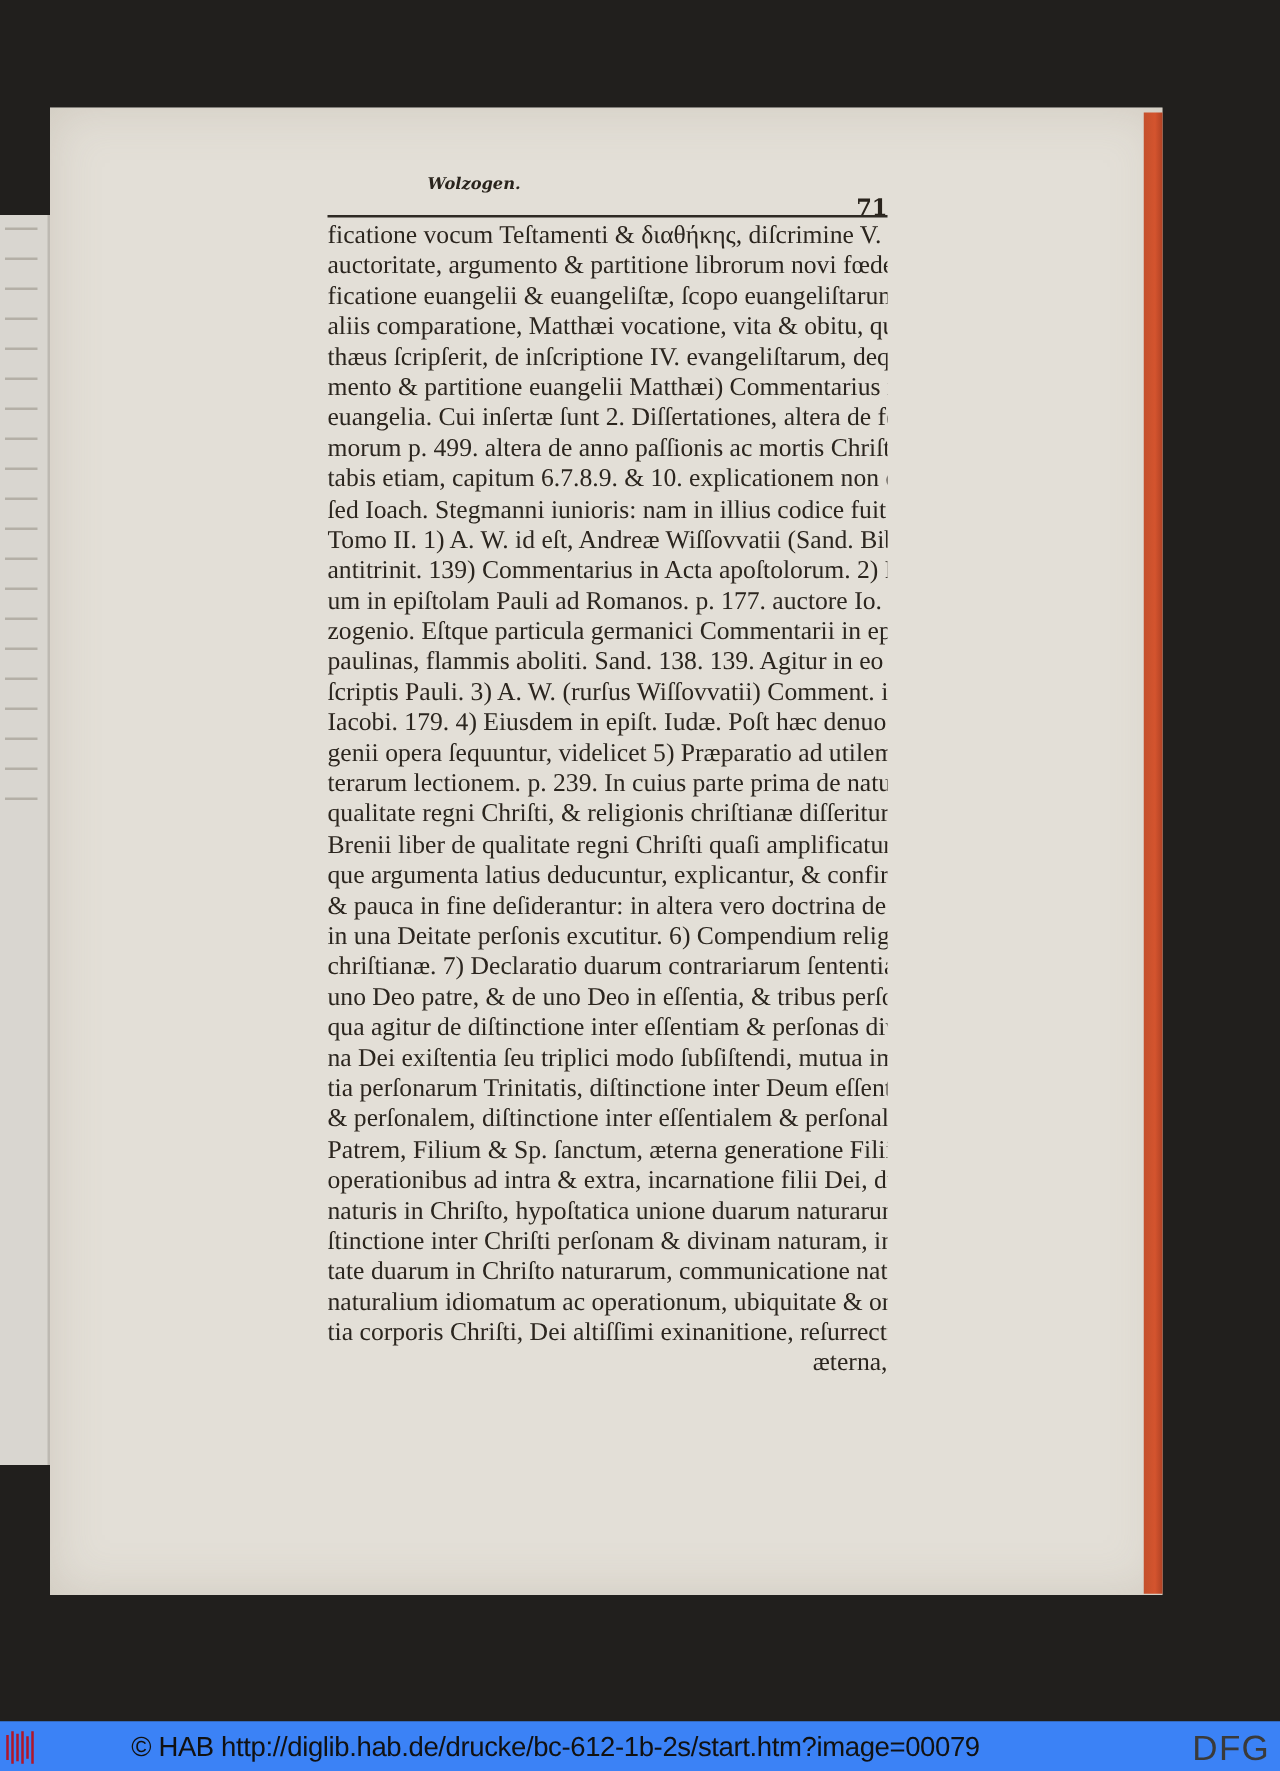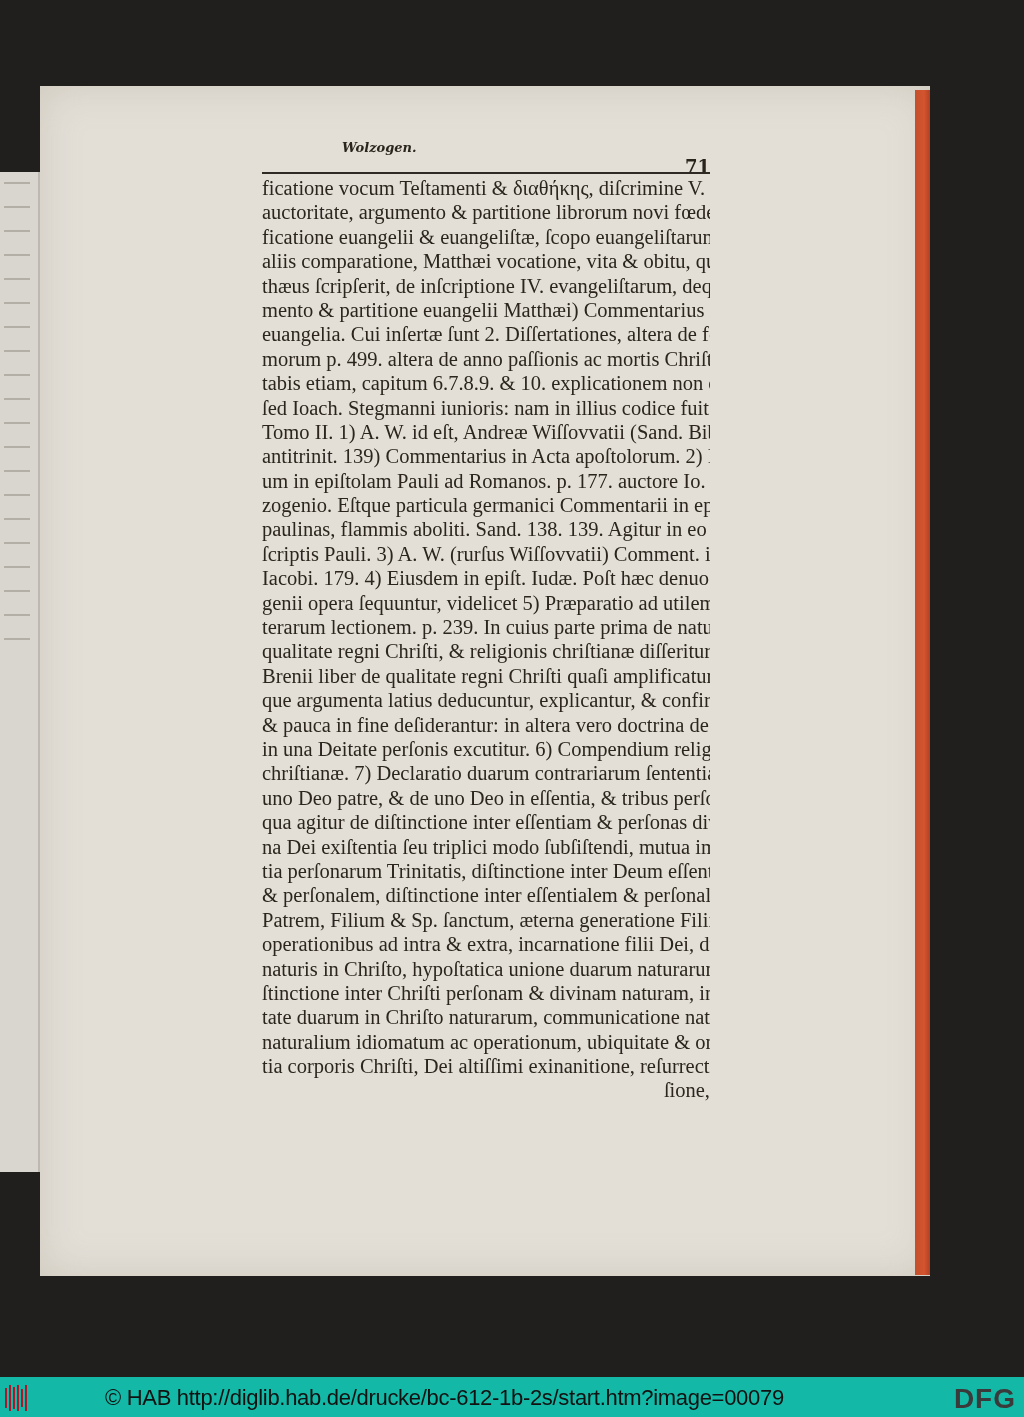--- a/index.html
+++ b/index.html
@@ -38,33 +38,33 @@
     position: absolute; left: 262px; top: 172px; width: 448px; height: 2px; background: #2f2a24;
   }
   .text-block {
     position: absolute; left: 262px; top: 176px; width: 448px;
     font-family: "Liberation Serif", serif; font-size: 20.5px; line-height: 24.4px; color: #2b251e;
   }
   .line { white-space: nowrap; text-align: justify; text-align-last: justify; height: 24.4px; overflow: hidden; }
   .line.last { text-align-last: right; }
   .footer {
     position: absolute; left: 0; top: 1377px; width: 1024px; height: 40px;
-    background: #14b8a6;
+    background: #3b82f6;
     display: flex; align-items: center;
   }
   .hab-logo { position: absolute; left: 5px; top: 8px; width: 22px; height: 26px; display: flex; gap: 2px; }
   .hab-logo span { display: block; width: 2px; background: #b0162a; }
   .footer-text {
     position: absolute; left: 105px; top: 8px;
     font-family: "Liberation Sans", sans-serif; font-size: 22px; color: #111;
     letter-spacing: -0.3px;
   }
   .dfg-logo {
     position: absolute; right: 8px; top: 6px;
-    font-family: "Liberation Sans", sans-serif; font-weight: bold; font-size: 28px; color: #3a3a3a;
+    font-family: "Liberation Sans", sans-serif; font-weight: normal; font-size: 28px; color: #3a3a3a;
     letter-spacing: 1px;
   }
 </style>
 </head>
 <body>
 
 <div class="scan"></div>
 
 <div class="left-page">
   <div class="left-page-lines">
@@ -131,21 +131,21 @@
   <div class="line">na Dei exiſtentia ſeu triplici modo ſubſiſtendi, mutua immanen-</div>
   <div class="line">tia perſonarum Trinitatis, diſtinctione inter Deum eſſentialem</div>
   <div class="line">&amp; perſonalem, diſtinctione inter eſſentialem &amp; perſonalem</div>
   <div class="line">Patrem, Filium &amp; Sp. ſanctum, æterna generatione Filii Dei,</div>
   <div class="line">operationibus ad intra &amp; extra, incarnatione filii Dei, duabus</div>
   <div class="line">naturis in Chriſto, hypoſtatica unione duarum naturarum, di-</div>
   <div class="line">ſtinctione inter Chriſti perſonam &amp; divinam naturam, inſeparabili-</div>
   <div class="line">tate duarum in Chriſto naturarum, communicatione naturarum &amp;</div>
   <div class="line">naturalium idiomatum ac operationum, ubiquitate &amp; omnipræſen-</div>
   <div class="line">tia corporis Chriſti, Dei altiſſimi exinanitione, reſurrectione, aſcen-</div>
-  <div class="line last">ſione,</div>
+  <div class="line last">æterna,</div>
 </div>
 
 <div class="footer">
   <div class="hab-logo">
     <span style="height:20px;margin-top:3px"></span>
       <span style="height:26px"></span>
       <span style="height:22px;margin-top:2px"></span>
       <span style="height:26px"></span>
       <span style="height:18px;margin-top:4px"></span>
       <span style="height:26px"></span>

